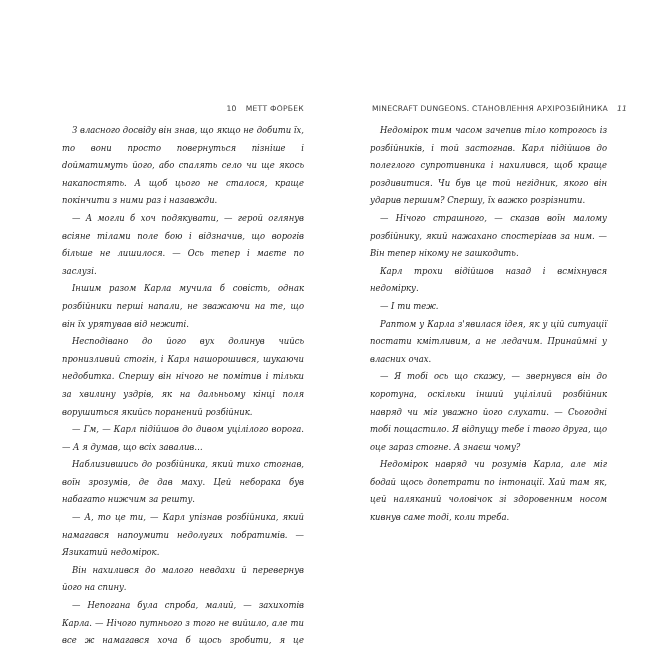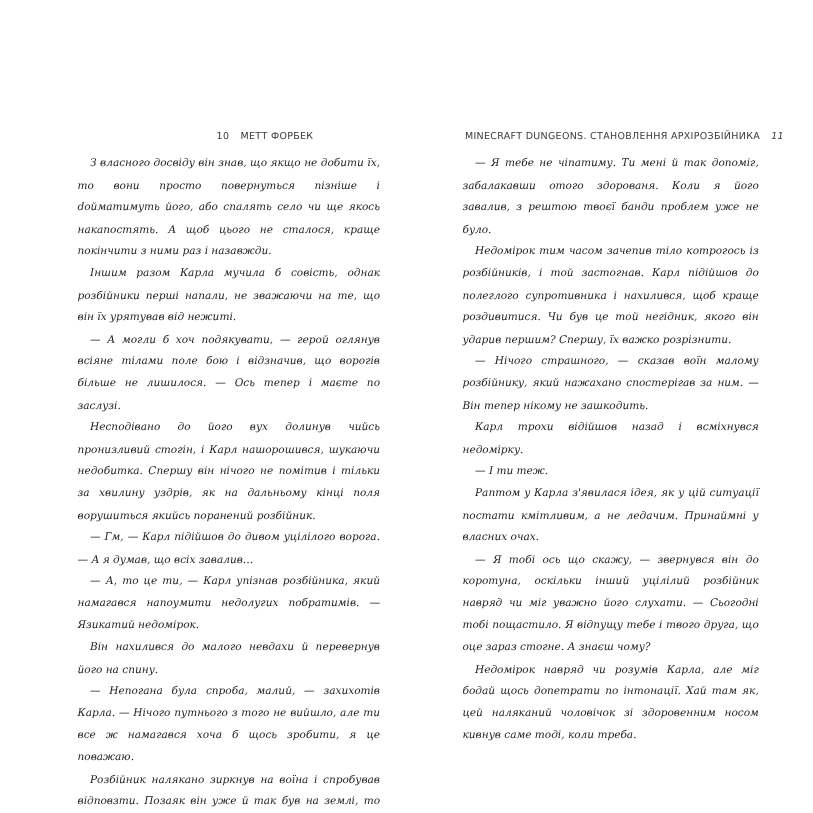--- a/index.html
+++ b/index.html
@@ -6,55 +6,55 @@
   body { width: 650px; height: 650px; position: relative; overflow: hidden; }
   .page { position: absolute; top: 0; }
   .page-left { left: 62px; width: 242px; }
   .page-right { left: 370px; width: 237px; }
   .running-head {
     position: absolute; top: 104px; left: 0; right: 0;
     font-family: "DejaVu Sans", sans-serif;
     font-size: 7.6px; letter-spacing: 0.25px; color: #3a3a3a;
     white-space: nowrap;
   }
-  .page-left .running-head { text-align: center; padding-left: 58px; }
+  .page-left .running-head { text-align: right; padding-left: 58px; }
   .page-right .running-head { text-align: left; padding-left: 2px; }
   .running-head .num { margin-right: 9px; }
   .page-right .running-head .num { margin-left: 9px; margin-right: 16px; font-style: italic; }
   .body-text {
     position: absolute; top: 122px; left: 0; right: 0;
     font-family: "DejaVu Serif", serif;
     font-size: 8.45px; line-height: 17.6px; color: #222222;
     text-align: justify; hyphens: manual;
   }
   .body-text p { margin: 0; text-indent: 10px; font-style: italic; }
 </style>
 </head>
 <body>
 
 <div class="page page-left">
   <div class="running-head"><span class="num">10</span><span>МЕТТ ФОРБЕК</span></div>
   <div class="body-text">
     <p>З власного досвіду він знав, що якщо не добити їх, то вони просто повернуться пізніше і doйматимуть його, або спалять село чи ще якось накапостять. А щоб цього не сталося, краще покінчити з ними раз і назавжди.</p>
+    <p>— А могли б хоч подякувати, — герой оглянув всіяне тілами поле бою і відзначив, що ворогів більше не лишилося. — Ось тепер і маєте по заслузі.</p>
     <p>Іншим разом Карла мучила б совість, однак розбійники перші напали, не зважаючи на те, що він їх урятував від нежиті.</p>
-    <p>— А могли б хоч подякувати, — герой оглянув всіяне тілами поле бою і відзначив, що ворогів більше не лишилося. — Ось тепер і маєте по заслузі.</p>
     <p>Несподівано до його вух долинув чийсь пронизливий стогін, і Карл нашорошився, шукаючи недобитка. Спершу він нічого не помітив і тільки за хвилину уздрів, як на дальньому кінці поля ворушиться якийсь поранений розбійник.</p>
     <p>— Гм, — Карл підійшов до дивом уцілілого ворога. — А я думав, що всіх завалив…</p>
+    <p>Наблизившись до розбійника, який тихо стогнав, воїн зрозумів, де дав маху. Цей неборака був набагато нижчим за решту.</p>
     <p>— А, то це ти, — Карл упізнав розбійника, який намагався напоумити недолугих побратимів. — Язикатий недомірок.</p>
     <p>Він нахилився до малого невдахи й перевернув його на спину.</p>
     <p>— Непогана була спроба, малий, — захихотів Карла. — Нічого путнього з того не вийшло, але ти все ж намагався хоча б щось зробити, я це поважаю.</p>
     <p>Розбійник налякано зиркнув на воїна і спробував відповзти. Позаяк він уже й так був на землі, то міг лише сунути юзом на дупі, поки не вперся спиною в пень.</p>
 
   </div>
 </div>
 
 <div class="page page-right">
   <div class="running-head"><span>MINECRAFT DUNGEONS. СТАНОВЛЕННЯ АРХІРОЗБІЙНИКА</span><span class="num">11</span></div>
   <div class="body-text">
-    <p>— Я тебе не чіпатиму. Ти мені й так допоміг, забалакавши отого здорованя. Коли я його завалив, з рештою твоєї банди проблем уже не було.</p>
     <p>Недомірок тим часом зачепив тіло котрогось із розбійників, і той застогнав. Карл підійшов до полеглого супротивника і нахилився, щоб краще роздивитися. Чи був це той негідник, якого він ударив першим? Спершу, їх важко розрізнити.</p>
     <p>— Нічого страшного, — сказав воїн малому розбійнику, який нажахано спостерігав за ним. — Він тепер нікому не зашкодить.</p>
     <p>Карл трохи відійшов назад і всміхнувся недомірку.</p>
     <p>— І ти теж.</p>
     <p>Раптом у Карла з'явилася ідея, як у цій ситуації постати кмітливим, а не ледачим. Принаймні у власних очах.</p>
     <p>— Я тобі ось що скажу, — звернувся він до коротуна, оскільки інший уцілілий розбійник навряд чи міг уважно його слухати. — Сьогодні тобі пощастило. Я відпущу тебе і твого друга, що оце зараз стогне. А знаєш чому?</p>
     <p>Недомірок навряд чи розумів Карла, але міг бодай щось допетрати по інтонації. Хай там як, цей наляканий чоловічок зі здоровенним носом кивнув саме тоді, коли треба.</p>
 
   </div>
 </div>

